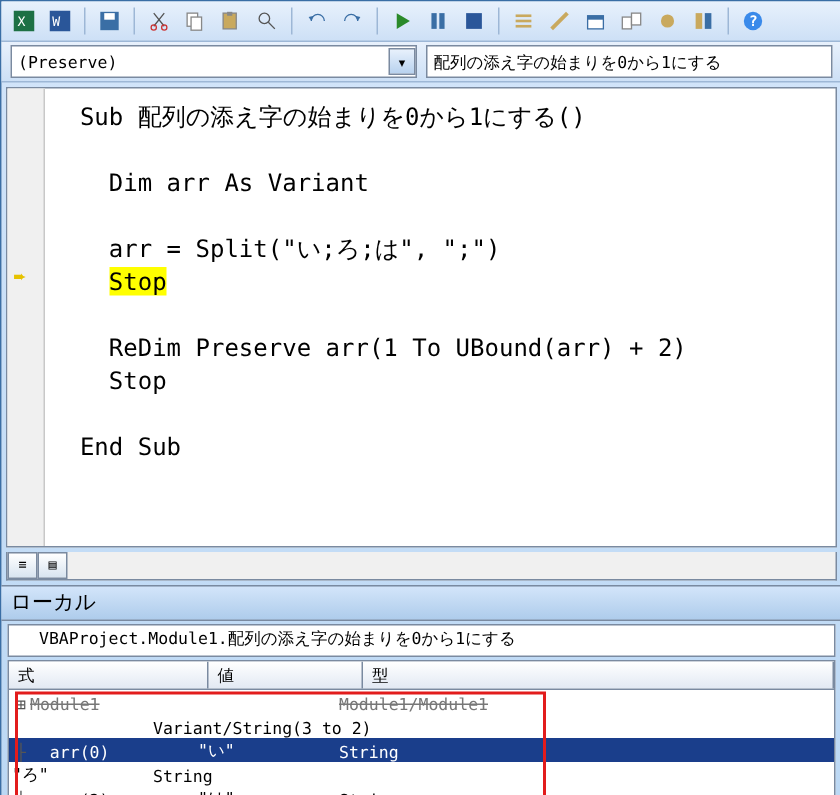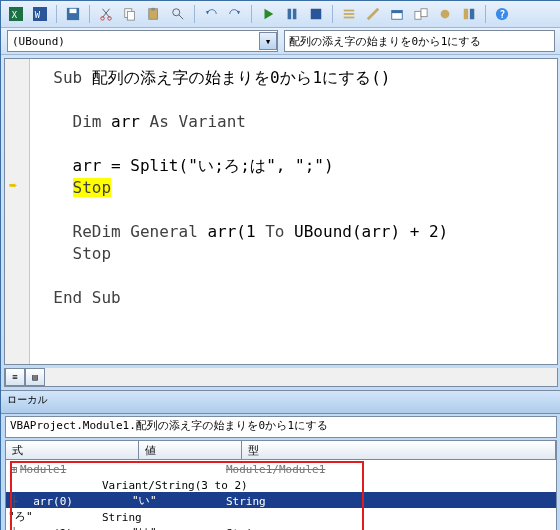--- a/index.html
+++ b/index.html
@@ -8,26 +8,26 @@
 .tb{width:20px;height:20px;display:flex;align-items:center;justify-content:center;border:1px solid transparent;border-radius:2px}
 .tb svg{width:14px;height:14px}
 .sep{width:1px;height:18px;background:#9db7d6;margin:0 3px}
 .dd{height:22px;display:flex;align-items:stretch;padding:2px 6px;gap:6px;background:linear-gradient(#e8f1fc,#cde0f6);border-bottom:1px solid #9db7d6}
 .combo{flex:1;background:#fff;border:1px solid #7a8aa0;display:flex;align-items:center;padding:0 4px;font-size:11px;justify-content:space-between}
 .combo .tri{width:16px;height:16px;background:linear-gradient(#e8f1fc,#b8d2ef);border:1px solid #7a8aa0;display:flex;align-items:center;justify-content:center;margin:-1px -4px -1px 2px}
 .code-area{position:relative;background:#fff;height:305px;margin:3px;border:1px solid #7a8aa0;display:flex}
 .gutter{width:24px;background:#f0f0f0;border-right:1px solid #c8c8c8;position:relative}
 .arrow{position:absolute;left:4px;color:#e6c200;font-size:14px}
 .code{flex:1;font-family:"MS Gothic",monospace;font-size:16px;line-height:22px;padding:8px 4px;white-space:pre;color:#000}
-.kw{color:#404040}
+.kw{color:#000000}
 .hl{background:#ffff00}
 .bottom-ctrl{height:18px;background:#f0f0f0;border-top:1px solid #c8c8c8;display:flex;align-items:center;margin:0 3px 3px 3px;border:1px solid #7a8aa0;border-top:0}
 .bc-btn{width:18px;height:16px;border:1px solid #7a8aa0;margin:0 0 0 0;background:linear-gradient(#fff,#d8e4f0);display:flex;align-items:center;justify-content:center;font-size:9px}
-.locals-bar{height:18px;background:linear-gradient(#d3e5fa,#aecceb);border-top:1px solid #7a8aa0;border-bottom:1px solid #7a8aa0;padding:2px 6px;font-size:10px}
-.ctx{height:18px;background:#fff;border:1px solid #7a8aa0;margin:2px 4px;padding:1px 4px;font-size:11px}
+.locals-bar{height:18px;background:linear-gradient(#d3e5fa,#aecceb);border-top:1px solid #7a8aa0;border-bottom:1px solid #7a8aa0;padding:2px 6px;font-size:14px}
+.ctx{height:18px;background:#fff;border:1px solid #7a8aa0;margin:2px 4px;padding:1px 20px;font-size:11px}
 .locals{margin:0 4px;border:1px solid #7a8aa0;background:#fff;font-size:11px;height:114px;position:relative;overflow:hidden}
 .lhdr{display:flex;height:18px;background:linear-gradient(#fff,#e2e9f3);border-bottom:1px solid #7a8aa0}
 .lhdr div{border-right:1px solid #7a8aa0;padding:2px 6px}
 .lrow{display:flex;height:16px;align-items:flex-end}
 .lrow div{padding:0 2px;overflow:hidden;white-space:nowrap}
 .col1{width:120px}.col2{width:90px}.col3{flex:1}
 .strike{text-decoration:line-through;color:#777}
 .selrow{background:#1a3e8b;color:#fff}
 .tree{display:inline-block;width:12px;text-align:center;color:#555}
 .redbox{position:absolute;border:2px solid #e21c1c;pointer-events:none}
@@ -152,40 +152,40 @@
   <span class="tb">
         <svg viewBox="0 0 16 16">
           <circle cx="8" cy="8" r="7" fill="#3a8aea"></circle>
           <text x="5" y="12" fill="#fff" font-size="11" font-weight="bold">?</text>
         </svg>
       </span>
  </div>
 
  <div class="dd">
   <div class="combo">
-   <span>(UBound)</span>
+   <span>(Preserve)</span>
    <span class="tri">▾</span>
   </div>
   <div class="combo">
    <span>配列の添え字の始まりを0から1にする</span>
   </div>
  </div>
 
  <div class="code-area">
   <div class="gutter">
    <span class="arrow" style="top:118px">➨</span>
   </div>
   <div class="code">  <span class="kw">Sub</span><span> 配列の添え字の始まりを0から1にする()</span>
 
     <span class="kw">Dim</span><span> arr </span><span class="kw">As Variant</span>
 
 <span>    arr = Split("い;ろ;は", ";")</span>
     <span class="hl kw">Stop</span>
 
-    <span class="kw">ReDim General</span><span> arr(1 </span><span class="kw">To</span><span> UBound(arr) + 2)</span>
+    <span class="kw">ReDim Preserve</span><span> arr(1 </span><span class="kw">To</span><span> UBound(arr) + 2)</span>
     <span class="kw">Stop</span>
 
   <span class="kw">End Sub</span></div>
  </div>
  <div class="bottom-ctrl">
   <span class="bc-btn">≡</span>
   <span class="bc-btn">▤</span>
  </div>
 
  <div class="locals-bar">ローカル</div>

